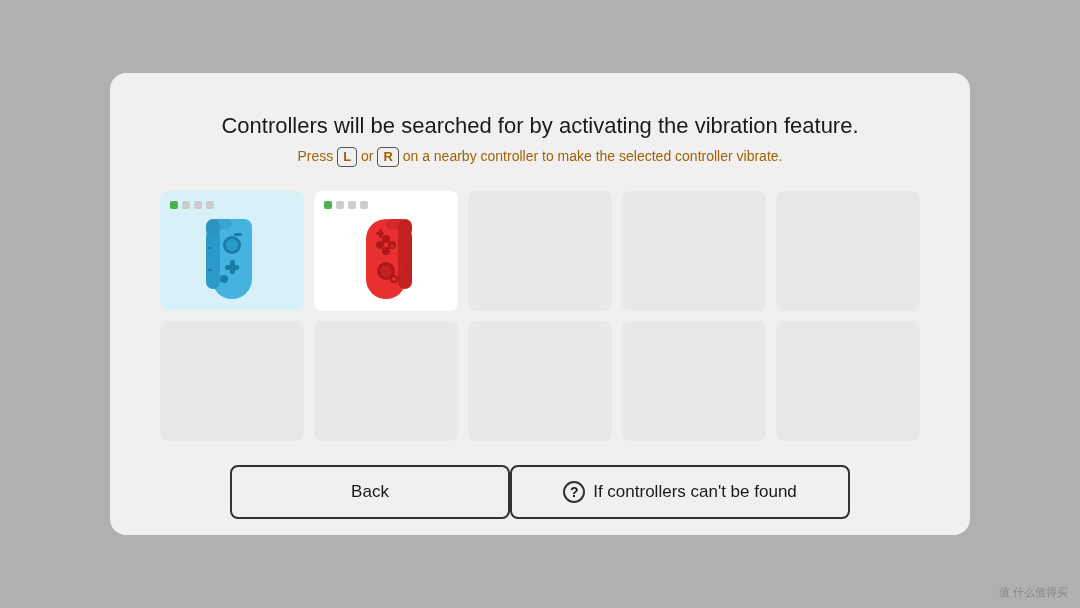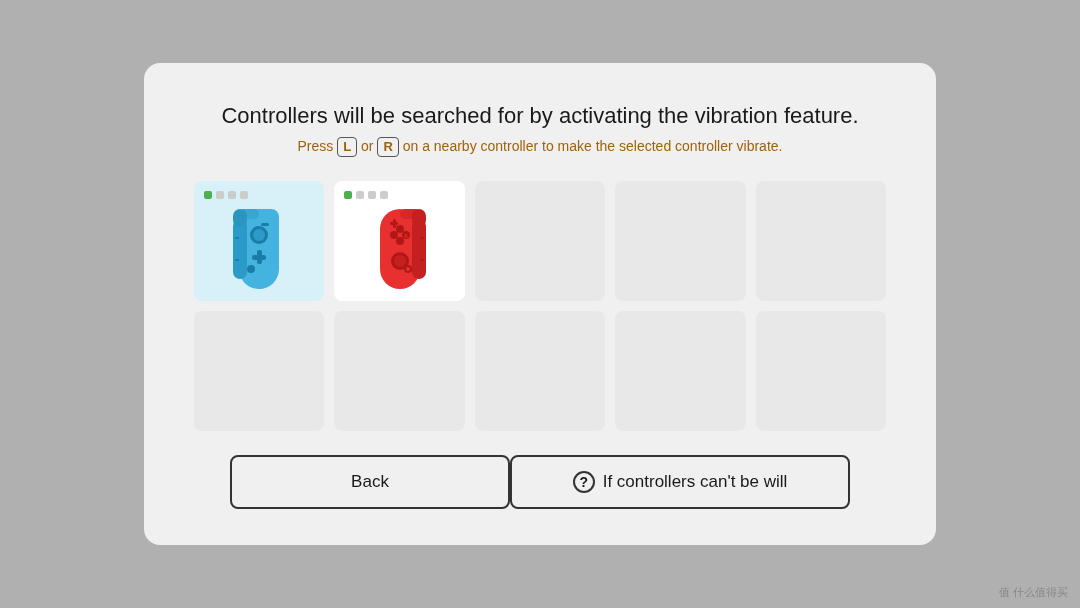--- a/index.html
+++ b/index.html
@@ -15,22 +15,22 @@
       display: flex;
       align-items: center;
       justify-content: center;
       font-family: -apple-system, 'Helvetica Neue', Arial, sans-serif;
       overflow: hidden;
     }
 
     .dialog {
       background-color: #f0f0f0;
       border-radius: 16px;
-      width: 792px;
-      padding: 40px 50px 36px 50px;
+      width: 860px;
+      padding: 40px 50px 16px 50px;
       display: flex;
       flex-direction: column;
       align-items: center;
       gap: 24px;
     }
 
     .header {
       text-align: center;
       display: flex;
       flex-direction: column;
@@ -273,18 +273,18 @@
     <div class="controller-slot"></div>
     <div class="controller-slot"></div>
     <div class="controller-slot"></div>
     <div class="controller-slot"></div>
   </div>
 
   <div class="buttons-row">
     <button class="btn btn-back">Back</button>
     <button class="btn btn-help">
       <span class="help-icon">?</span>
-      <span>If controllers can't be will</span>
+      <span>If controllers can't be found</span>
     </button>
   </div>
 </div>
 
 <div class="watermark">值 什么值得买</div>
 
 </body></html>

